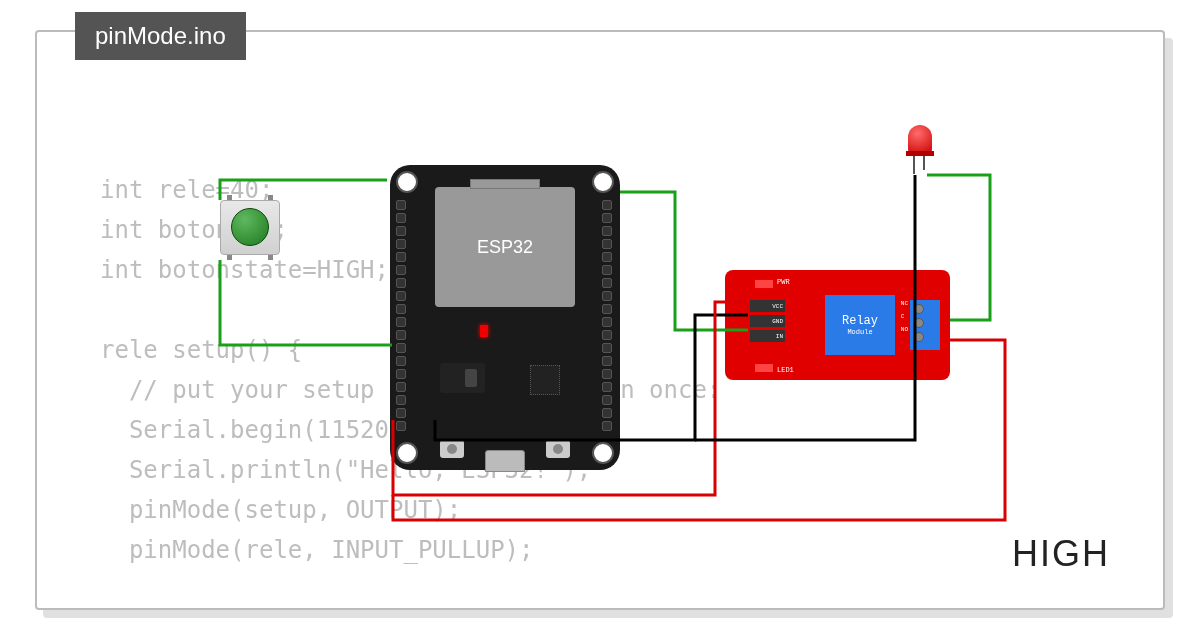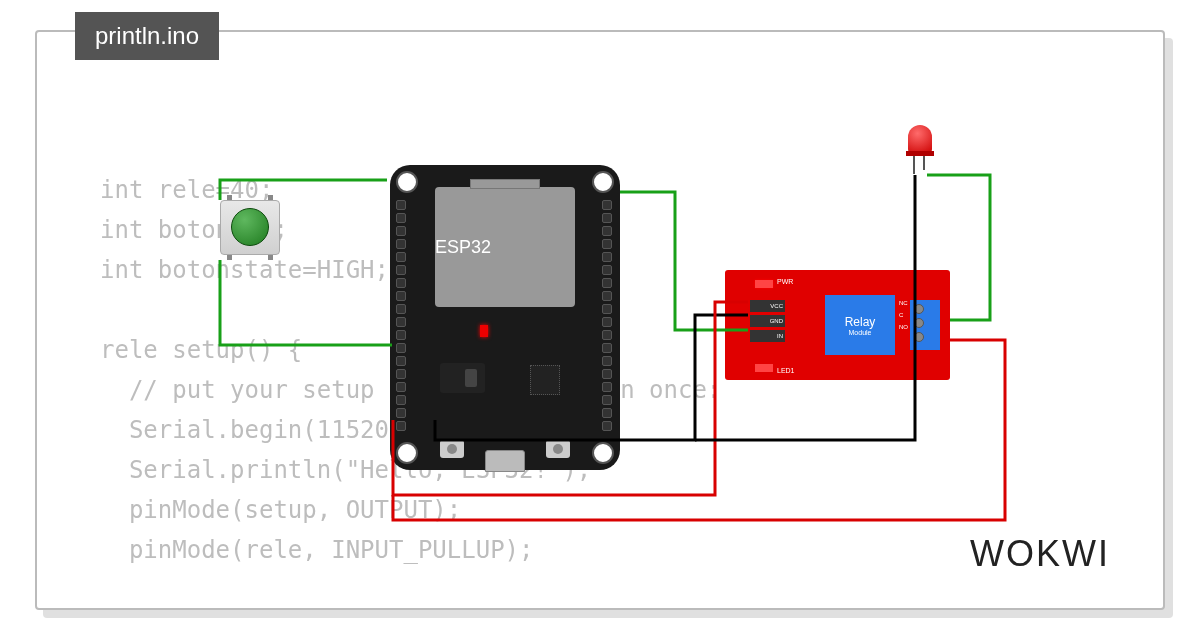--- a/index.html
+++ b/index.html
@@ -104,21 +104,21 @@
     .esp32-chip {
       position: absolute;
       top: 22px;
       left: 45px;
       width: 140px;
       height: 120px;
       background: #999;
       border-radius: 4px;
       display: flex;
       align-items: center;
-      justify-content: flex-start;
+      justify-content: center;
       color: #fff;
       font-size: 18px;
     }
     .esp32-chip-ant {
       position: absolute;
       top: -8px;
       left: 35px;
       width: 70px;
       height: 10px;
       background: #999;
@@ -209,21 +209,22 @@
     .esp32-btn-l { left: 50px; }
     .esp32-btn-r { right: 50px; }
     
     .relay {
       position: absolute;
       left: 690px;
       top: 250px;
       width: 225px;
       height: 110px;
       background: #e00000;
-      border-radius: 3px;
+      border-radius: 8px;
+      font-family: Liberation Mono, monospace;
     }
     .relay-block {
       position: absolute;
       top: 25px;
       left: 100px;
       width: 70px;
       height: 60px;
       background: #2a7be8;
       display: flex;
       flex-direction: column;
@@ -373,21 +374,21 @@
       pointer-events: none;
       z-index: 10;
     }
   </style>
 </head>
 <body>
 
 <div class="outer">
   <div class="outer-shadow"></div>
   <div class="outer-frame"></div>
-  <div class="tab">println.ino</div>
+  <div class="tab">pinMode.ino</div>
 
   <div class="code-area">
 <span>int rele=40;</span>
 <span>int boton=12;</span>
 <span>int botonstate=HIGH;</span>
 <span></span>
 <span>rele setup() {</span>
 <span>  // put your setup code here, to run once:</span>
 <span>  Serial.begin(115200);</span>
 <span>  Serial.println("Hello, ESP32!");</span>
@@ -516,14 +517,14 @@
 
       <path d="M 915 320 L 970 320 L 970 500 L 358 500 L 358 475" stroke="#d80000" stroke-width="3" fill="none"></path>
 
       <path d="M 915 300 L 955 300 L 955 155 L 892 155" stroke="#18a018" stroke-width="3" fill="none"></path>
 
       <path d="M 880 155 L 880 420 L 660 420" stroke="#000" stroke-width="3" fill="none"></path>
     </svg>
 
   </div>
 
-  <div class="logo">WOKWI</div>
+  <div class="logo">HIGH</div>
 </div>
 
 </body></html>

